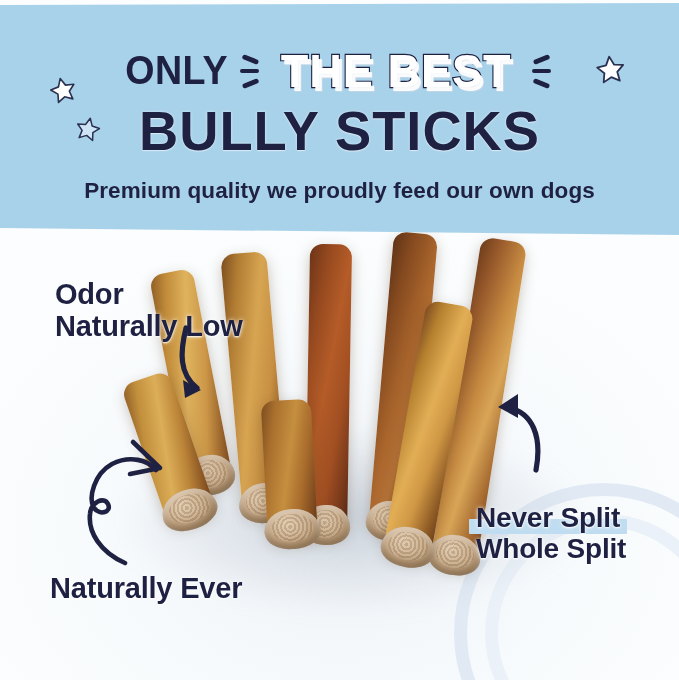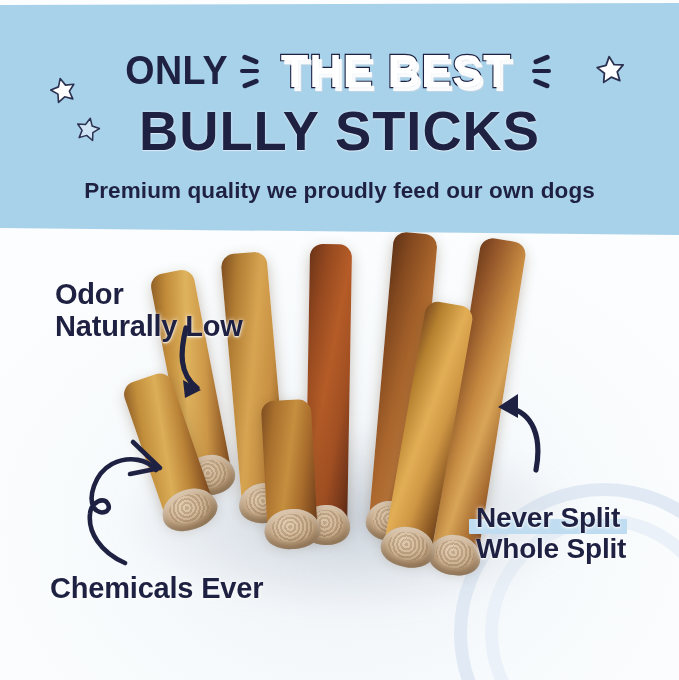--- a/index.html
+++ b/index.html
@@ -237,21 +237,21 @@
   <div class="callout" id="callout-odor">
     <div>Odor</div>
     <div>Naturally Low</div>
   </div>
   <svg class="arrow" style="left:155px; top:322px;" width="105" height="85" viewBox="0 0 105 85">
     <path d="M31 6 C 25 30, 24 52, 42 66" fill="none" stroke="#1f2142" stroke-width="5.2" stroke-linecap="round"></path>
     <path d="M28 58 L 46 68 L 30 76 Z" fill="#1f2142"></path>
   </svg>
 
   <div class="callout" id="callout-horm">
-    <div>Chemicals Ever</div>
+    <div>Naturally Ever</div>
   </div>
   <svg class="arrow" style="left:78px; top:428px;" width="95" height="140" viewBox="0 0 95 140">
     <path d="M47 135 C 22 124, 10 104, 12 86 C 13 74, 26 68, 30 76 C 34 84, 22 88, 16 80
              C 10 70, 16 46, 34 36 C 52 27, 70 32, 78 42" fill="none" stroke="#1f2142" stroke-width="4.6" stroke-linecap="round"></path>
     <path d="M55 14 L 82 40 L 52 46" fill="none" stroke="#1f2142" stroke-width="4.6" stroke-linecap="round" stroke-linejoin="round"></path>
   </svg>
 
   <div class="callout" id="callout-split">
     <div>
       <span class="hl">Never Split</span>

